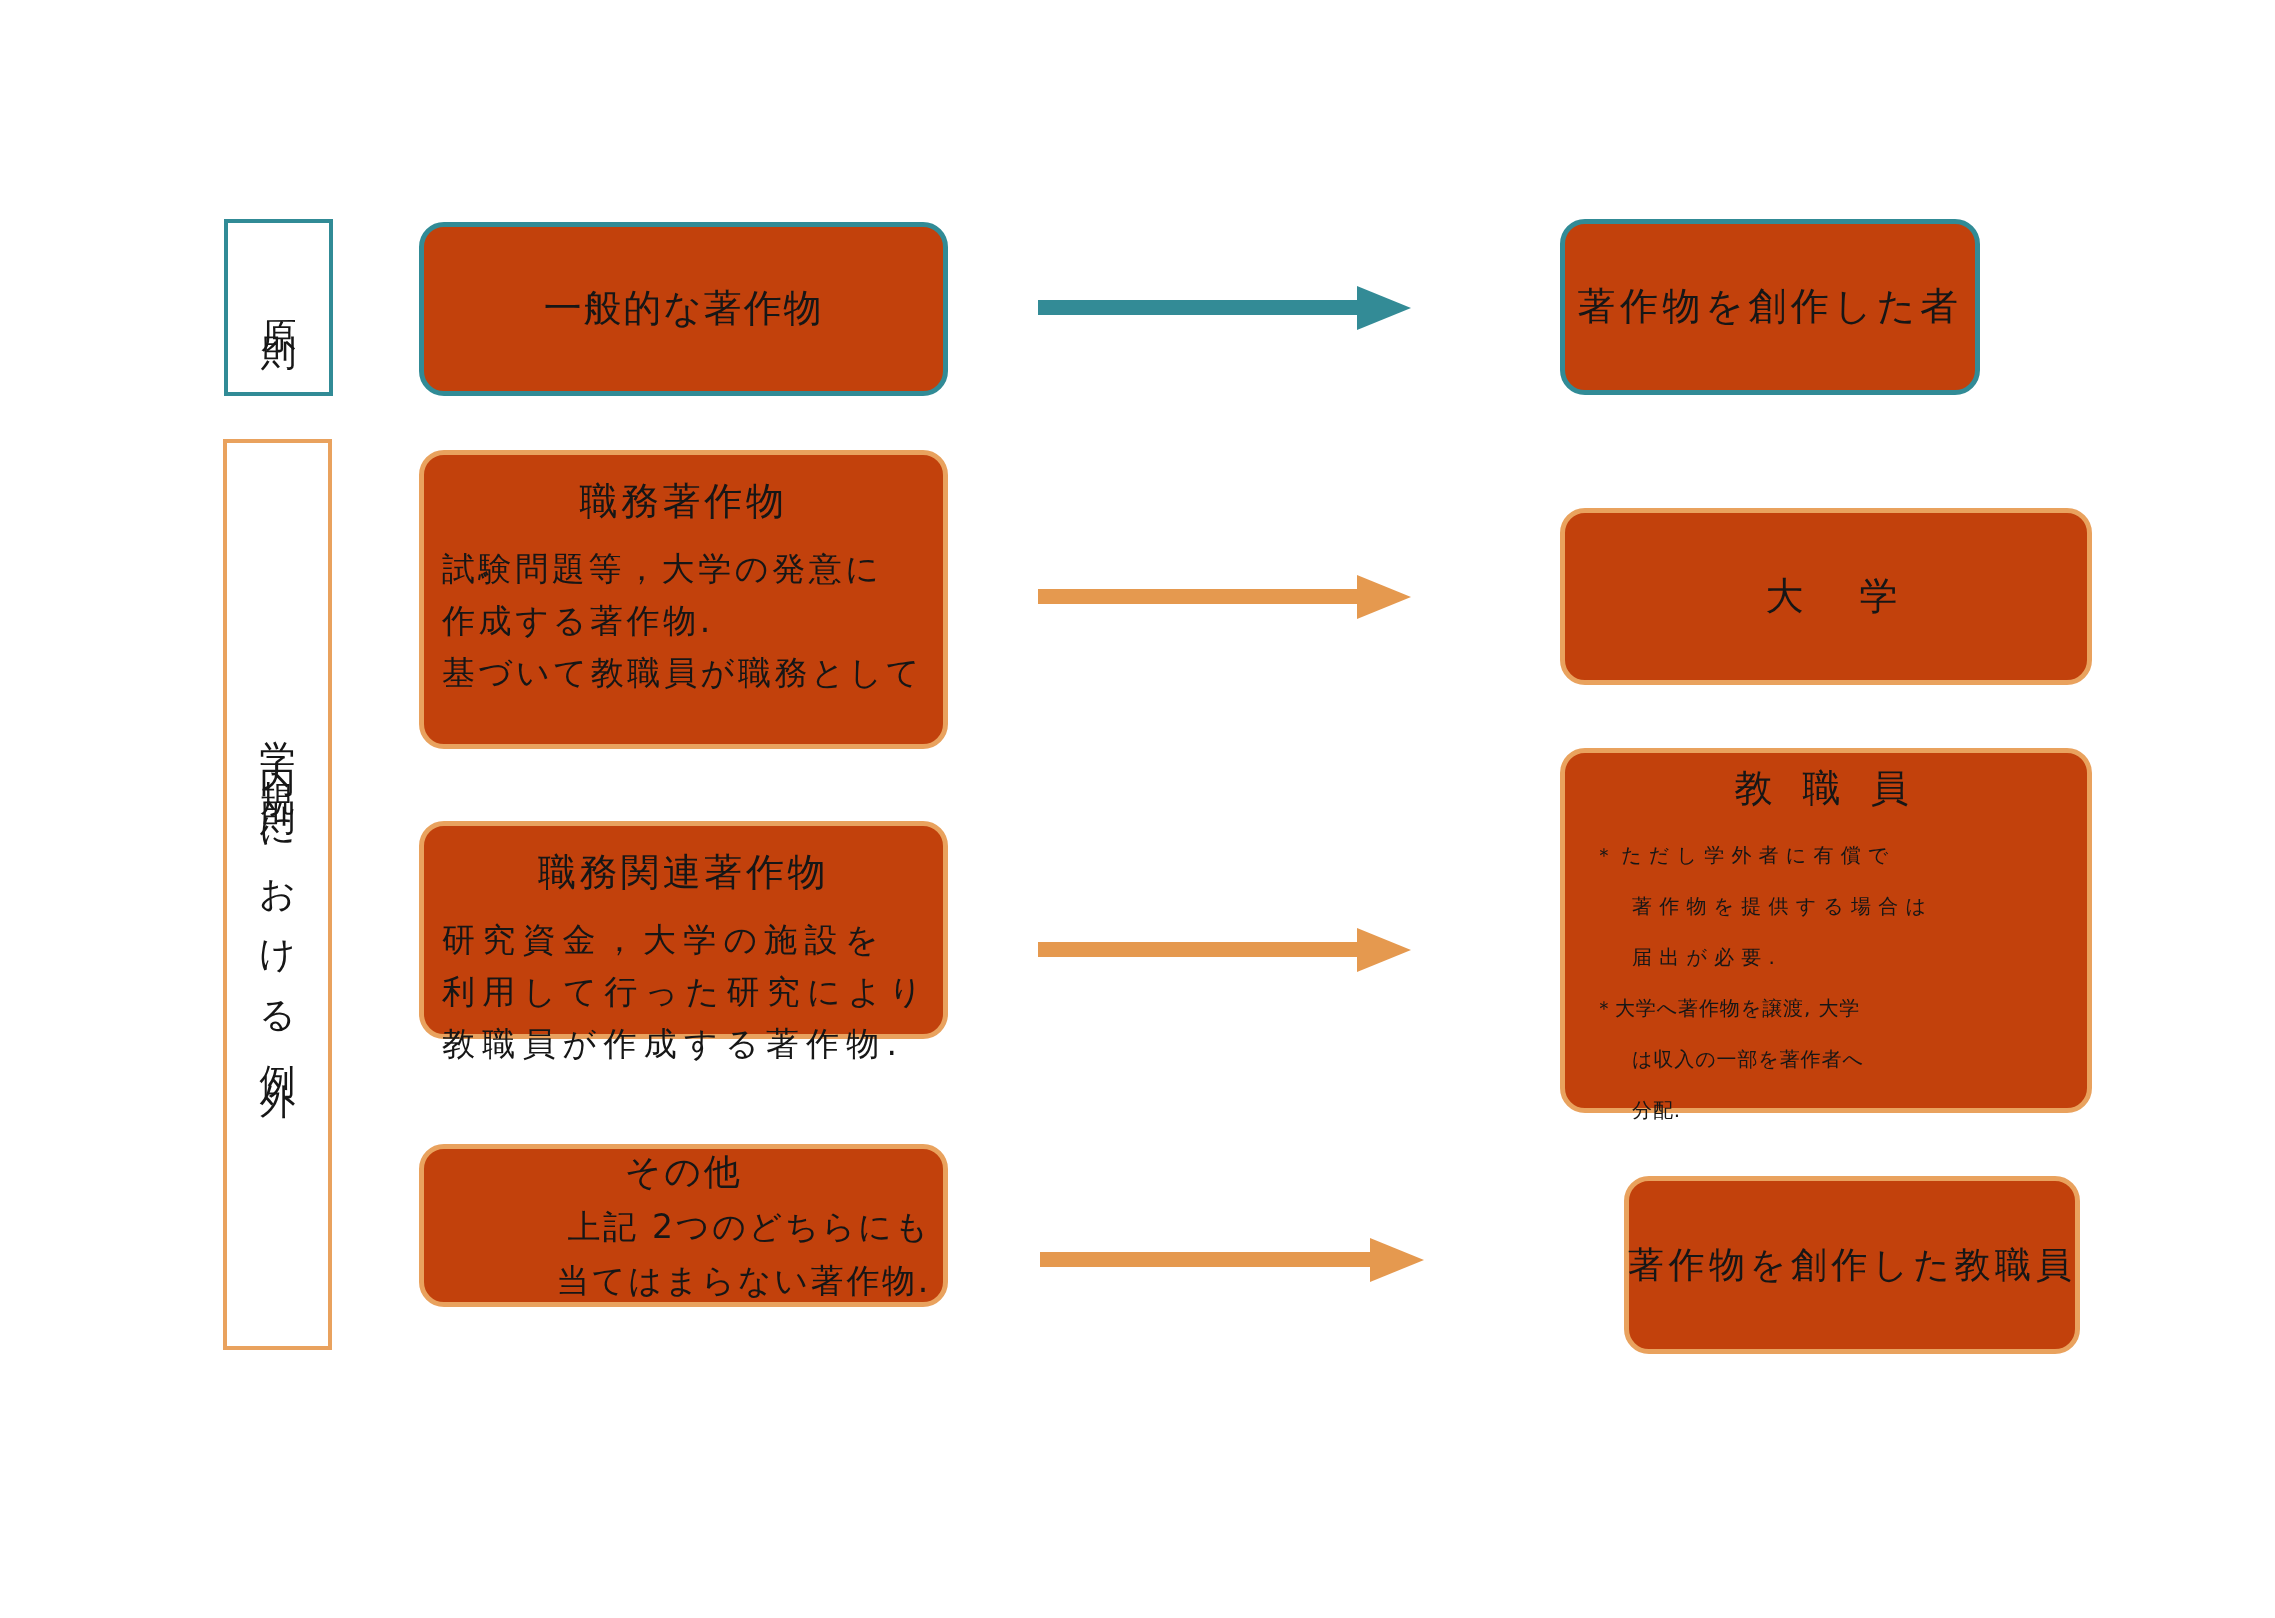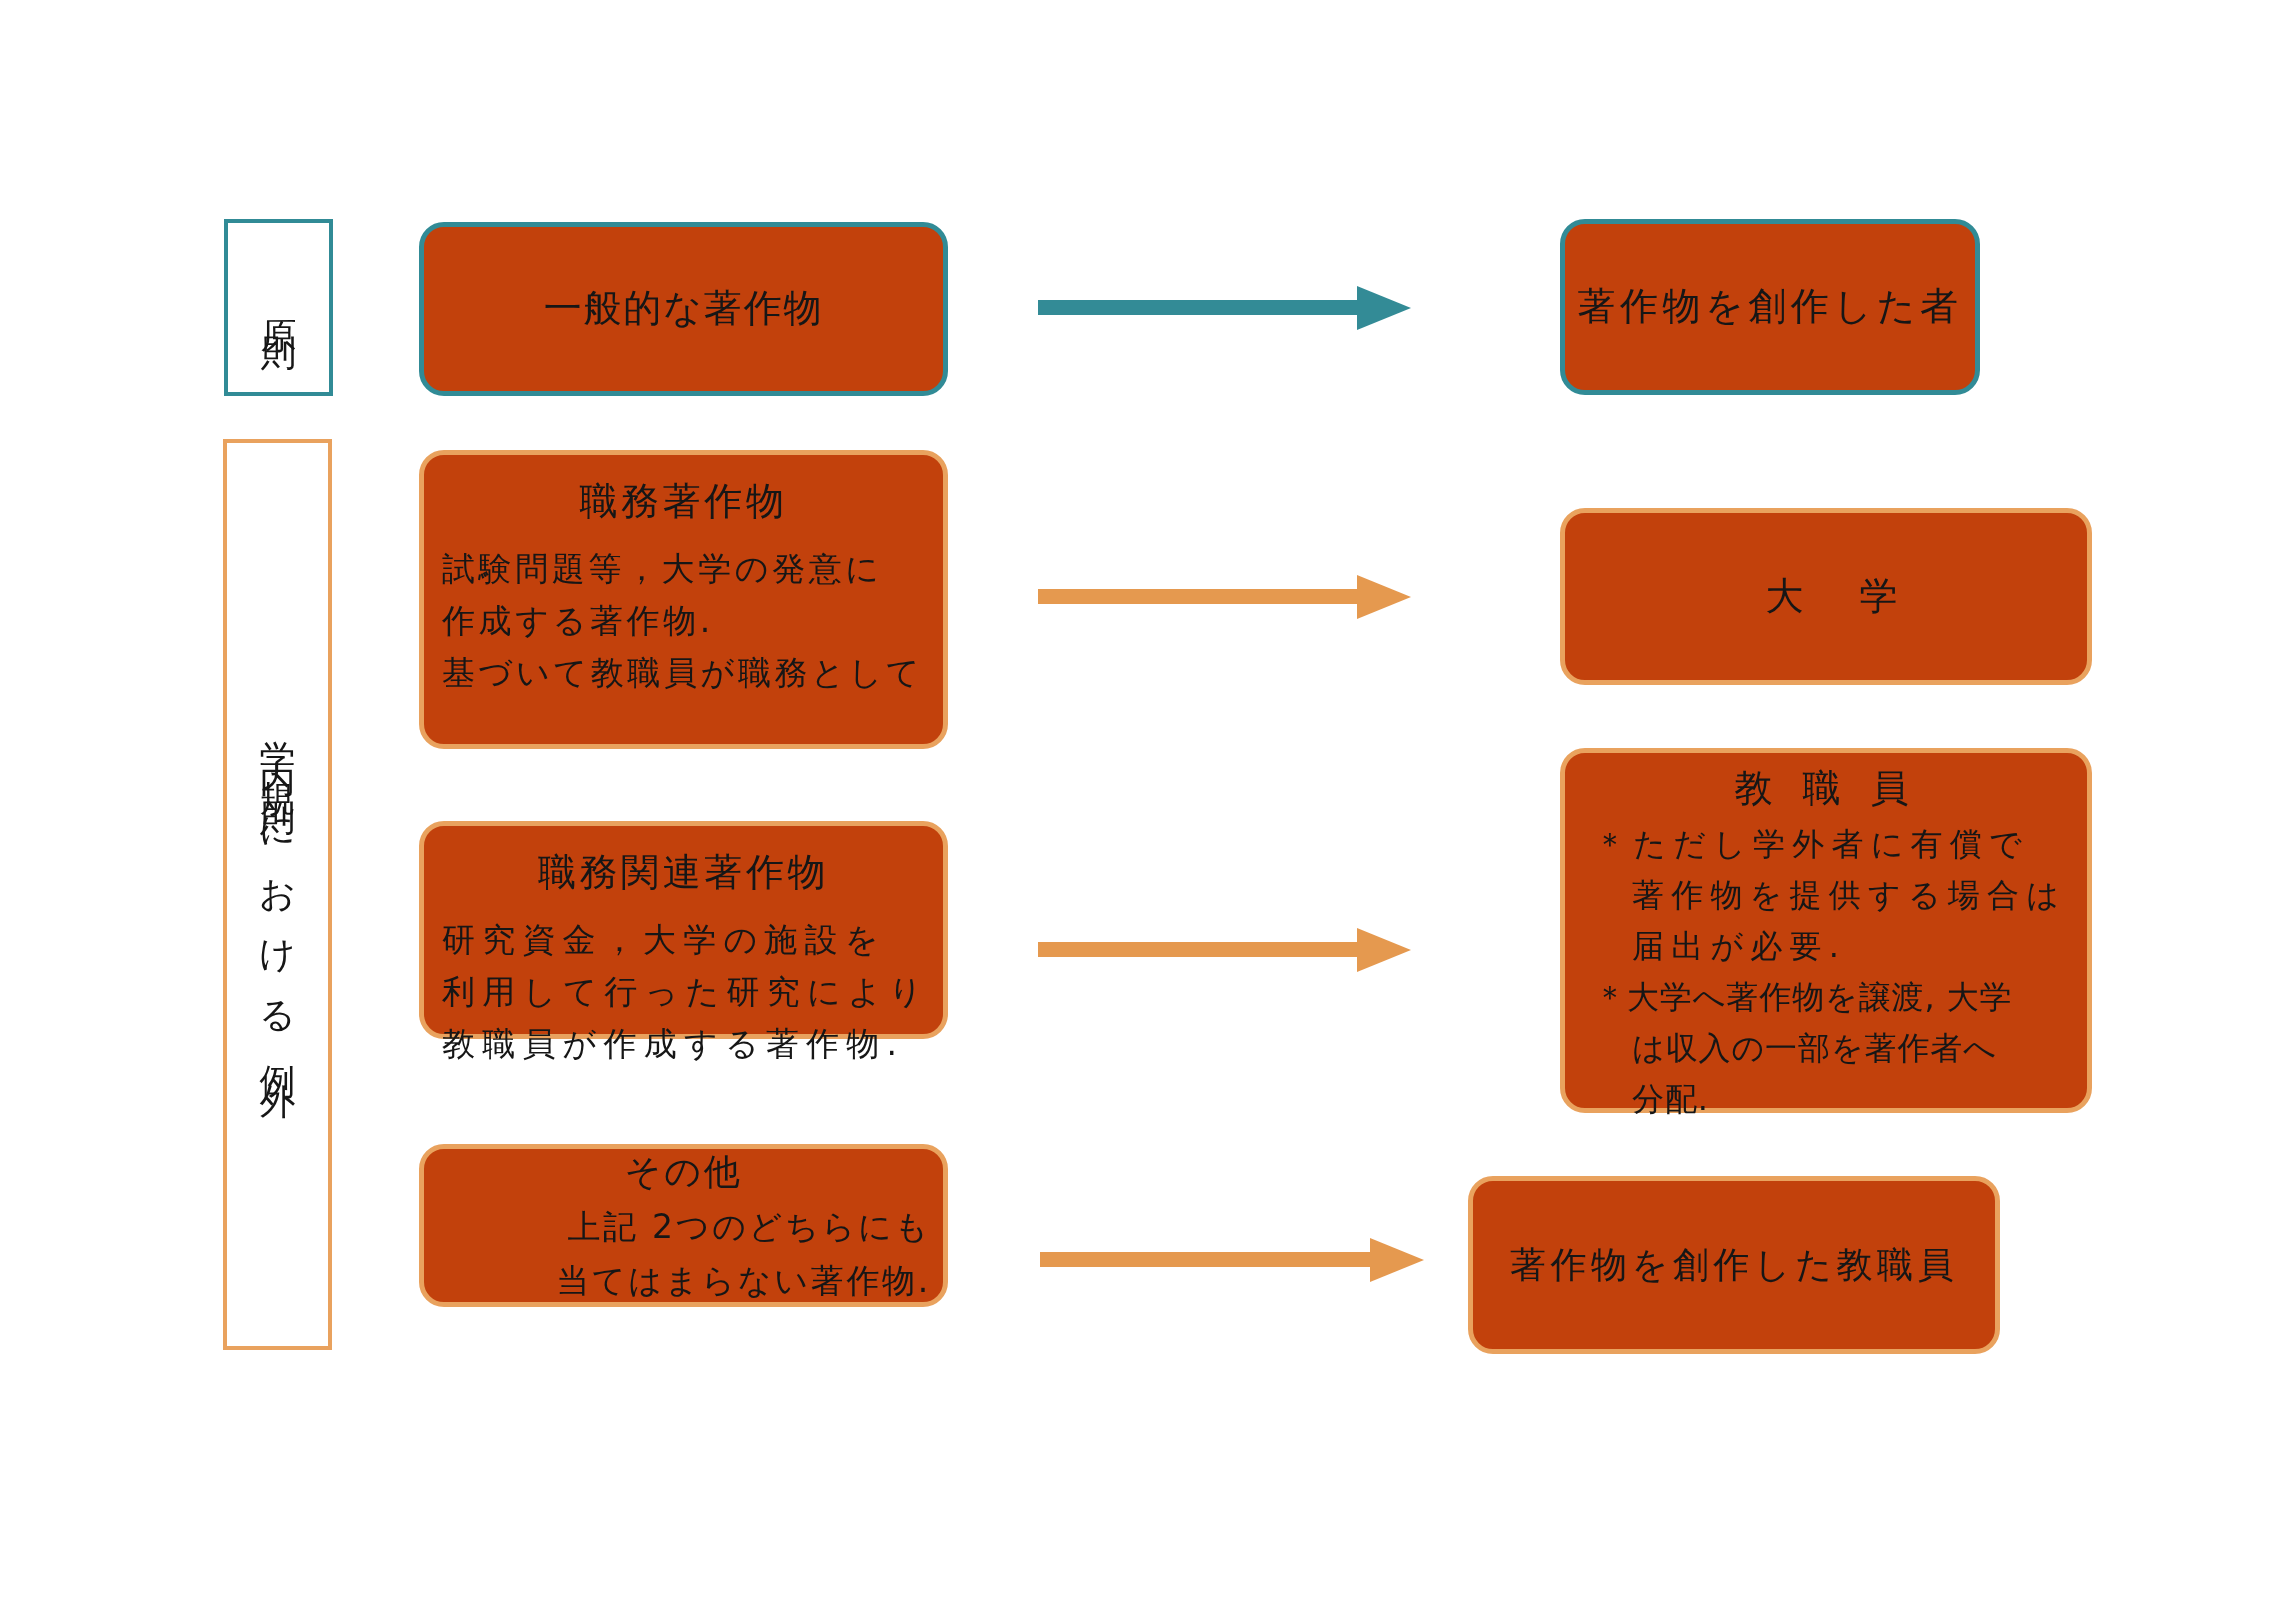--- a/index.html
+++ b/index.html
@@ -61,25 +61,25 @@
     padding-left:18px;
     padding-right:9px;
     text-align:left;
     white-space:nowrap;
   }
   .body.ls4{letter-spacing:3.6px;}
   .body.ls8{letter-spacing:7.2px;}
   .body.center{text-align:right;padding-left:0;padding-right:12px;line-height:54px;}
   .notes{
     align-self:stretch;
-    font-size:32px;
+    font-size:20px;
     line-height:51px;
     padding-left:29px;
     padding-right:11px;
-    margin-top:2px;
+    margin-top:13px;
     white-space:nowrap;
   }
   .note{padding-left:38px;text-indent:-38px;}
   .note.wide{letter-spacing:7.2px;}
   .note.tight{letter-spacing:0.9px;}
   .note .cont{display:block;padding-left:0;text-indent:0;}
   
   .arrow{
     position:absolute;
     height:43px;
@@ -177,18 +177,18 @@
       <div>上記 2つのどちらにも</div>
       <div>当てはまらない著作物.</div>
     </div>
   </div>
 
   <div class="arrow" style="left:1040px;top:1238px;width:384px;">
     <div class="shaft"></div>
     <div class="head"></div>
   </div>
 
-  <div class="box" style="left:1468px;top:1176px;width:532px;height:178px;">
+  <div class="box" style="left:1624px;top:1176px;width:456px;height:178px;">
     <div class="title sz40 ls5">著作物を創作した教職員</div>
   </div>
 
 </div>
 
 
 </body></html>

